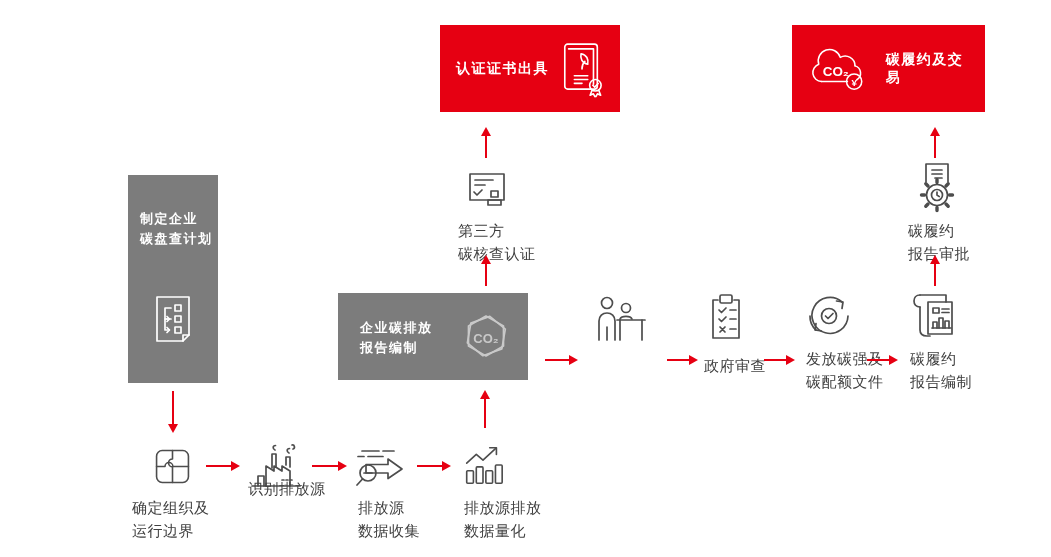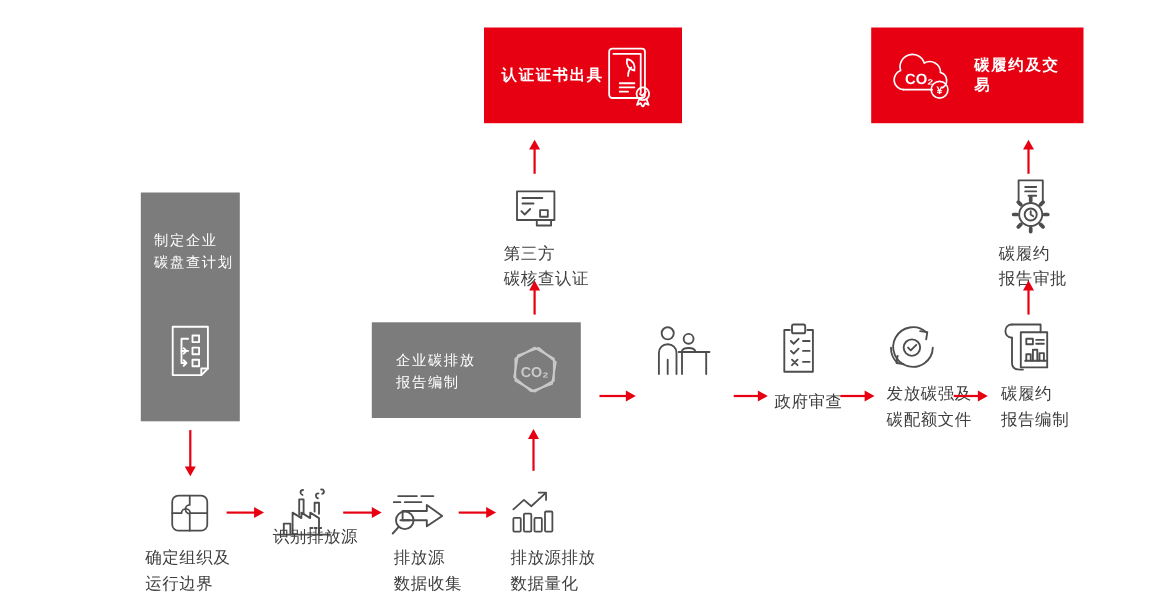--- a/index.html
+++ b/index.html
@@ -3,21 +3,21 @@
 <meta charset="utf-8">
 <style>
   *{margin:0;padding:0;box-sizing:border-box}
   html,body{background:#fff}
   body{font-family:"Liberation Sans",sans-serif}
   .canvas{position:relative;width:1051px;height:557px;background:#ffffff;overflow:hidden}
 
   .red-box{position:absolute;background:#e60012;color:#fff;display:flex;align-items:center;padding:0 16px}
   .red-box .box-label{font-size:14px;font-weight:700;letter-spacing:1.5px;white-space:pre-line}
   .gray-box{position:absolute;background:#7c7c7c;color:#fff}
-  .gray-label{position:absolute;font-size:13px;font-weight:400;letter-spacing:1.5px;line-height:1.55;white-space:pre-line;color:#fff}
+  .gray-label{position:absolute;font-size:13px;font-weight:700;letter-spacing:1.5px;line-height:1.55;white-space:pre-line;color:#fff}
 
   .step-label{position:absolute;font-size:15px;letter-spacing:.5px;color:#3f3f3f;line-height:1.5;white-space:pre-line}
 
   .icon{position:absolute}
   .icon svg{display:block;width:100%;height:100%}
   .icon path,.icon rect,.icon circle,.icon polyline,.icon line{fill:none;stroke-width:1.7;stroke-linecap:round;stroke-linejoin:round}
   .icon.flow path,.icon.flow rect,.icon.flow circle,.icon.flow polyline,.icon.flow line{stroke:#4d4d4d}
   .icon.white path,.icon.white rect,.icon.white circle,.icon.white polyline,.icon.white line{stroke:#fff}
   .icon.hexa path{stroke:#c9c9c9}
   .icon text{stroke:none;font-family:"Liberation Sans",sans-serif}
@@ -26,21 +26,21 @@
   .h-arrow::after{content:"";position:absolute;right:-8px;top:-4px;border-left:9px solid #e60012;border-top:5px solid transparent;border-bottom:5px solid transparent}
   .v-arrow{position:absolute;width:2px;background:#e60012}
   .v-arrow.up::after{content:"";position:absolute;top:-8px;left:-4px;border-bottom:9px solid #e60012;border-left:5px solid transparent;border-right:5px solid transparent}
   .v-arrow.down::after{content:"";position:absolute;bottom:-8px;left:-4px;border-top:9px solid #e60012;border-left:5px solid transparent;border-right:5px solid transparent}
 </style>
 </head>
 <body>
 
 <div class="canvas">
 
-  <div class="red-box" style="left:440px;top:25px;width:180px;height:87px;">
+  <div class="red-box" style="left:440px;top:25px;width:180px;height:87px;justify-content:space-between">
     <span class="box-label">认证证书出具</span>
     <span class="icon white" style="position:relative;width:44px;height:58px">
       <svg viewBox="0 0 46 58">
         <rect x="5" y="3" width="34" height="47" rx="3"></rect>
         <path d="M9 8h26v37"></path>
         <path d="M22 13c6 1 8 6 7 11c-6-1-8-6-7-11z"></path>
         <path d="M26 21c-2 2-3 5-3 8"></path>
         <path d="M15 36h14M15 40h14M15 44h8"></path>
         <circle cx="37" cy="46" r="6"></circle>
         <path d="M34.3 46l2 2 3.6-3.8"></path>

